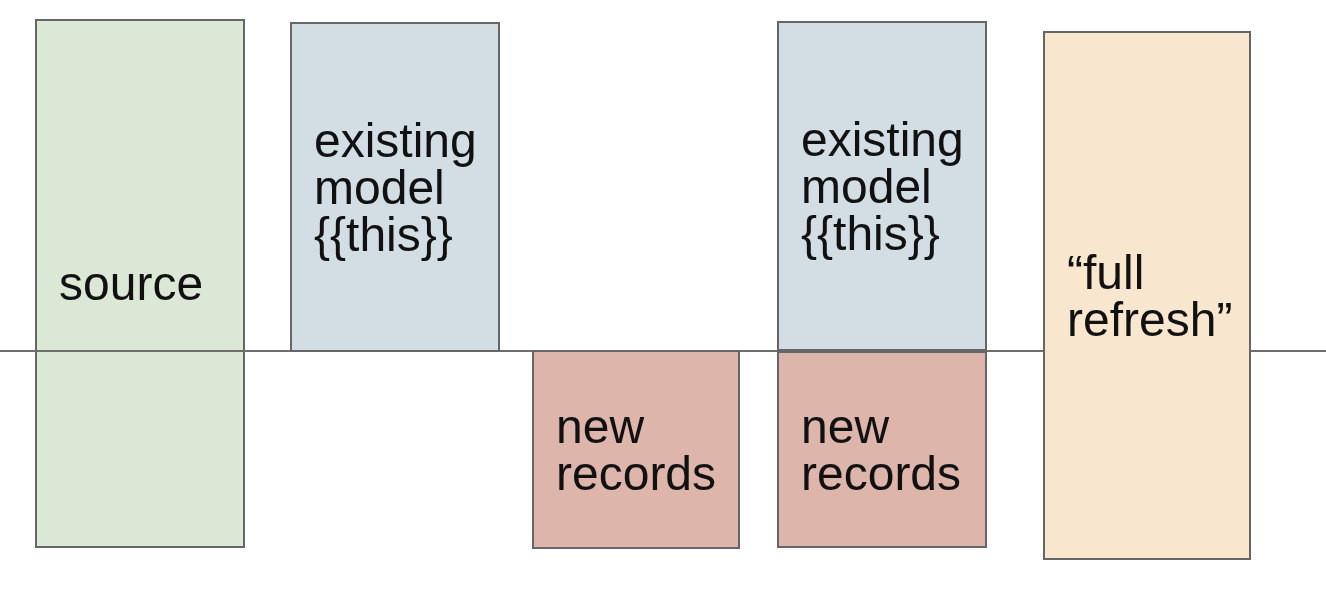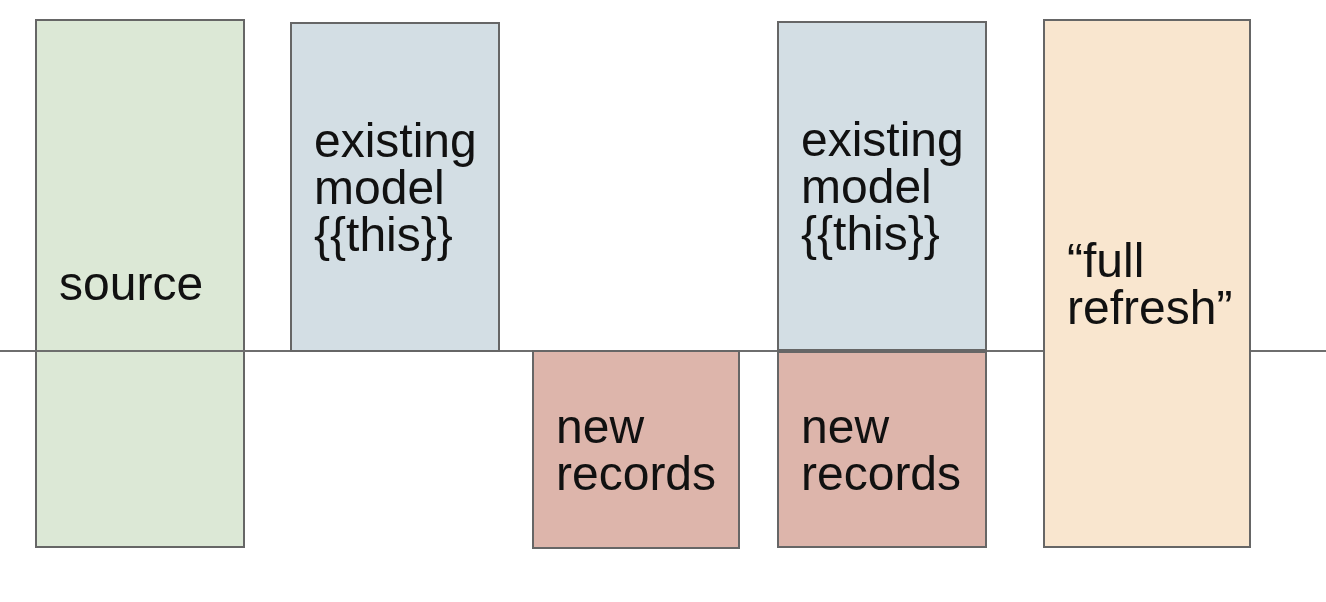--- a/index.html
+++ b/index.html
@@ -77,20 +77,20 @@
     <span class="box-label">existing
 model
 {{this}}</span>
   </div>
 
   <div class="box box-new-right" style="background: rgb(221, 181, 171);">
     <span class="box-label">new
 records</span>
   </div>
 
-  <div class="box box-full-refresh" style="background: rgb(249, 230, 207);">
+  <div class="box box-full-refresh" style="background: rgb(249, 230, 207); margin-top: 12px;">
     <span class="box-label">“full
 refresh”</span>
   </div>
 
   <div class="baseline" style="background: rgb(110, 110, 110);"></div>
 
 </div>
 
 </body></html>

